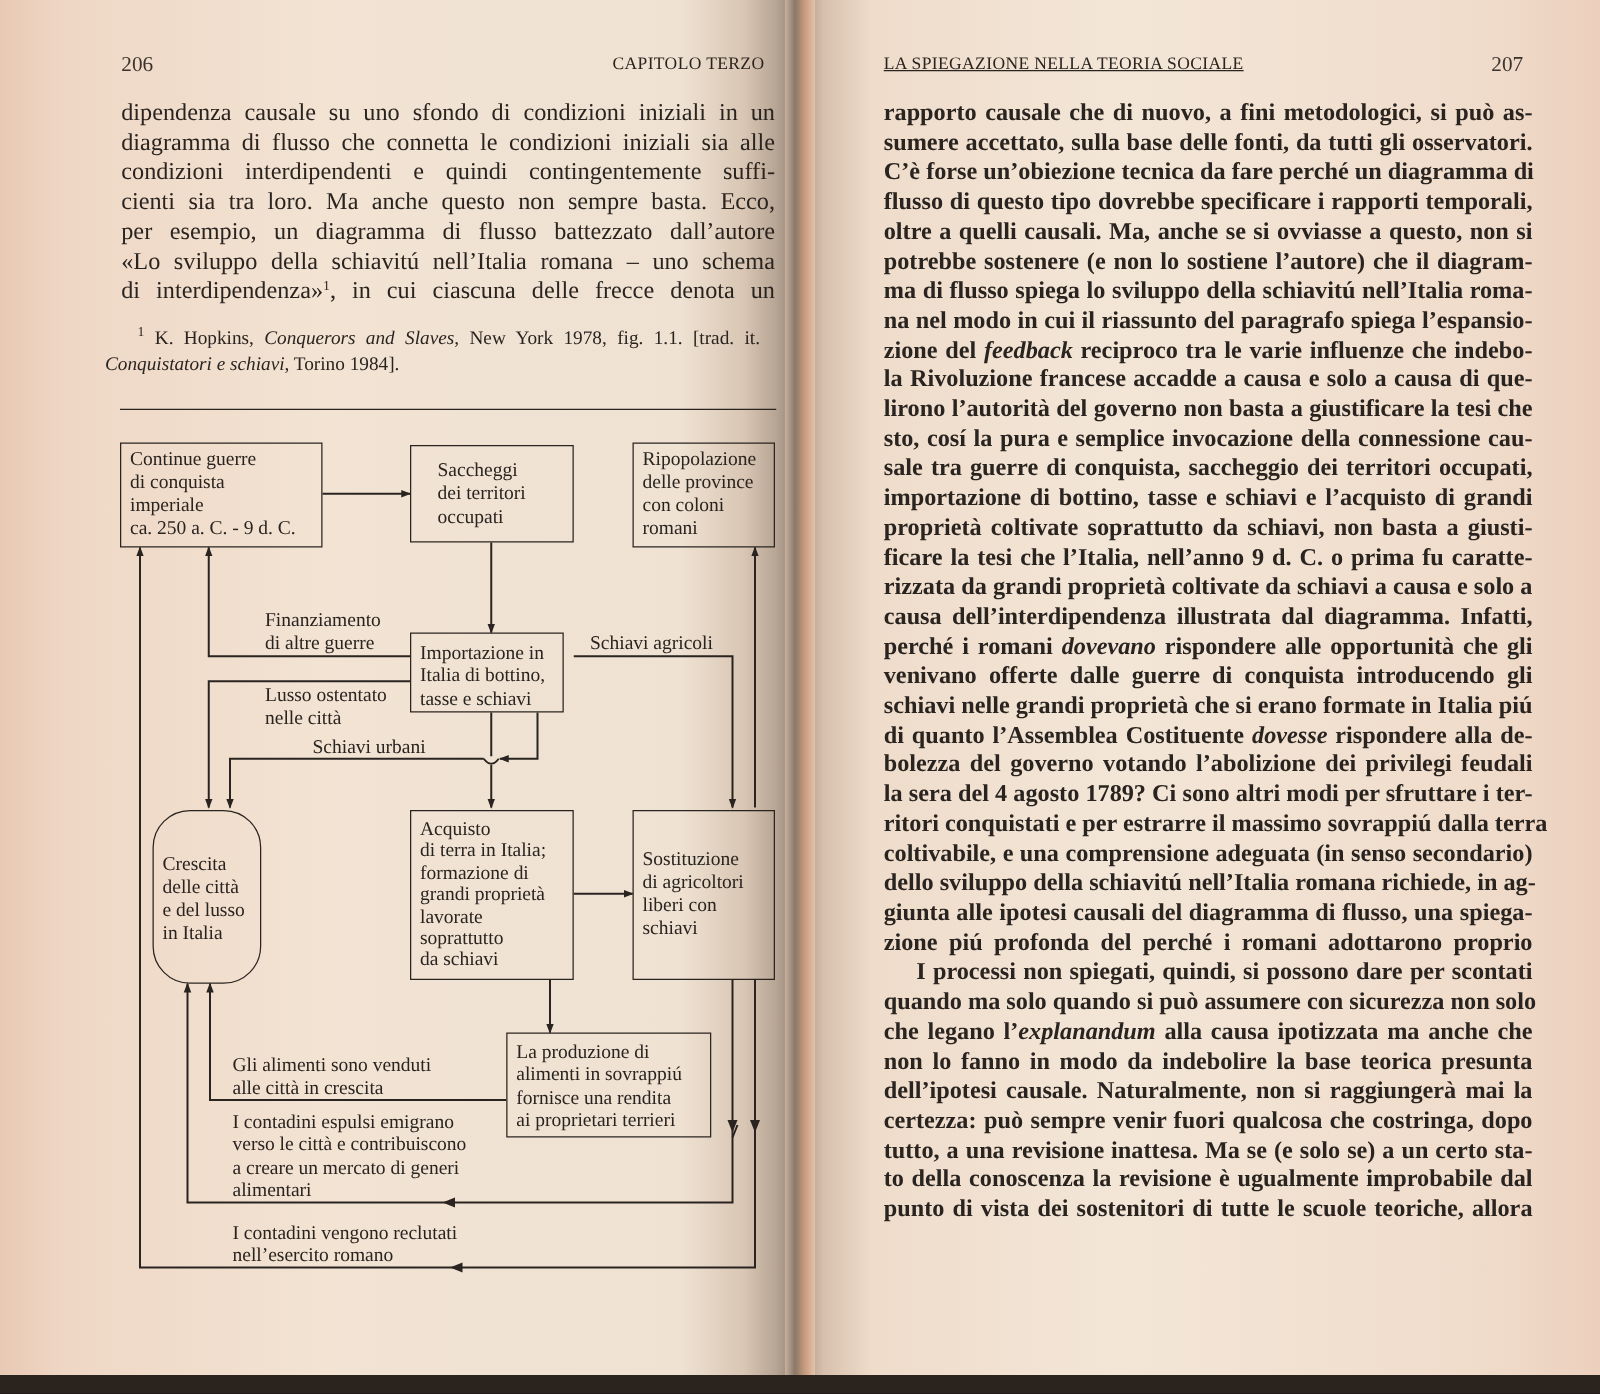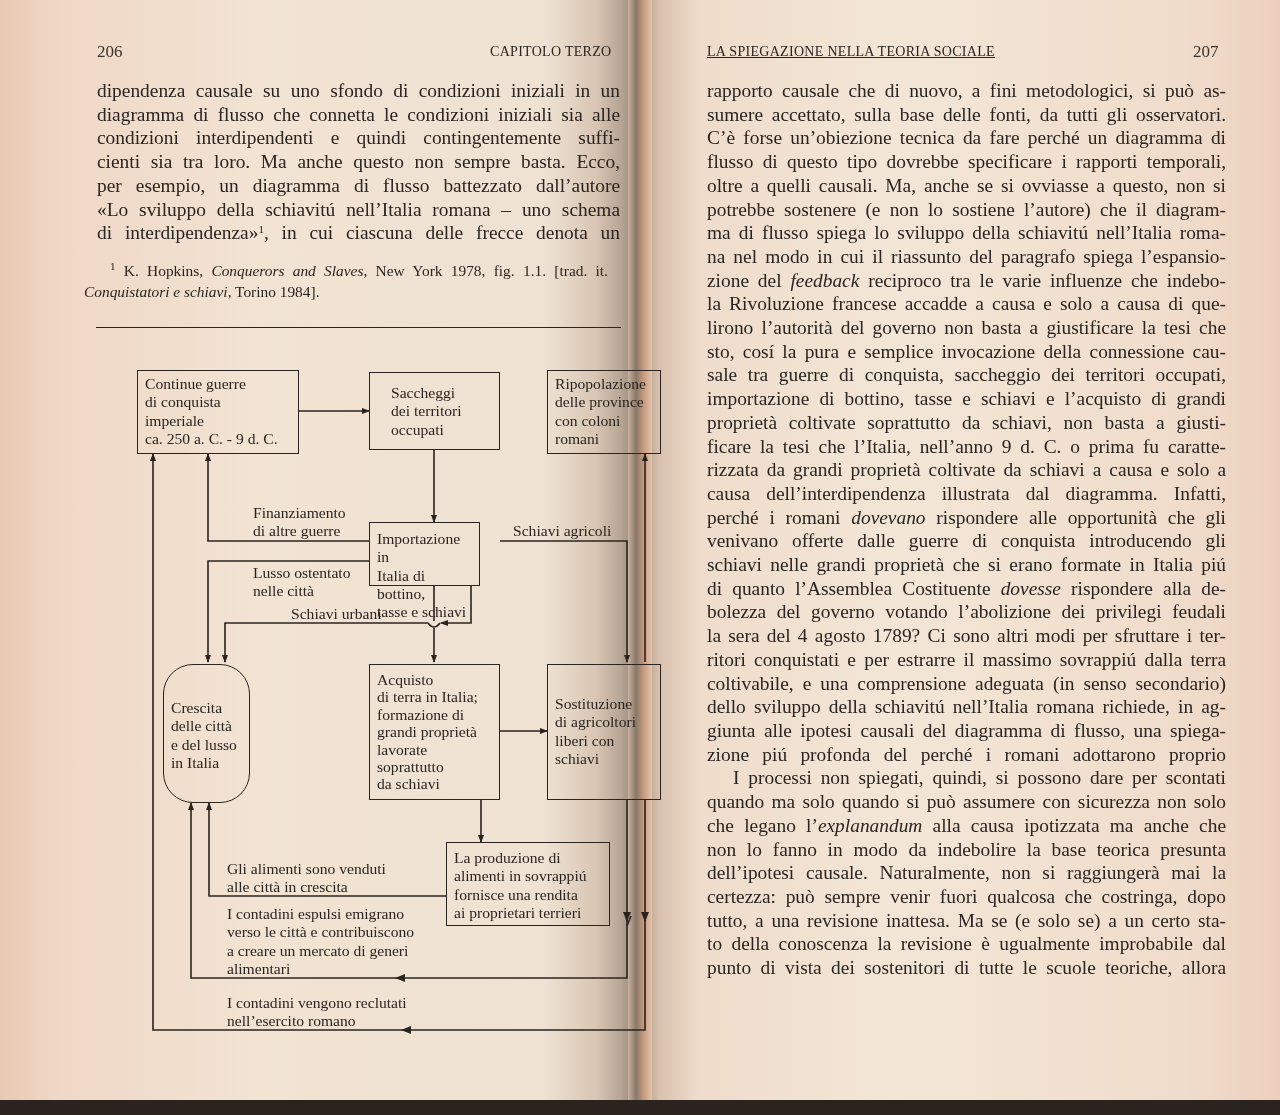--- a/index.html
+++ b/index.html
@@ -23,21 +23,21 @@
   .indent{padding-left:26px;}
   i{font-style:italic;}
   sup{font-size:11px;vertical-align:6px;line-height:0;}
 
   .footnote{position:absolute;left:100px;top:260px;width:508px;font-size:15.4px;line-height:21px;}
   .footnote .line{text-align-last:justify;}
   .footnote .line.last{text-align-last:left;}
   .rule{position:absolute;left:96px;top:327px;width:525px;height:0;border-top:1.5px solid #2a2420;}
 
   
-  .diagram{position:absolute;left:0;top:16px;width:640px;height:1030px;margin-left:41px;}
+  .diagram{position:absolute;left:0;top:0;width:640px;height:1030px;}
   .dbox{position:absolute;border:1.6px solid #2a2420;box-sizing:border-box;font-size:15.6px;line-height:18.3px;padding:4px 7px;background:transparent;}
   .dlabel{position:absolute;font-size:15.6px;line-height:18.3px;white-space:nowrap;}
   svg.lines{position:absolute;left:0;top:0;}
 </style>
 </head>
 <body>
 
 <div class="page page-left"></div>
 <div class="page page-right"></div>
 <div class="spine"></div>
@@ -126,21 +126,21 @@
     <div>Ripopolazione</div>
     <div>delle province</div>
     <div>con coloni</div>
     <div>romani</div>
   </div>
 
   <div class="dlabel" style="left:212px;top:488px;">
     <div>Finanziamento</div>
     <div>di altre guerre</div>
   </div>
-  <div class="dbox" style="left:328px;top:506px;width:111px;height:64px;padding-top:7px;">
+  <div class="dbox" style="left:328px;top:506px;width:123px;height:64px;padding-top:7px;">
     <div>Importazione in</div>
     <div>Italia di bottino,</div>
     <div>tasse e schiavi</div>
   </div>
   <div class="dlabel" style="left:472px;top:506px;">Schiavi agricoli</div>
   <div class="dlabel" style="left:212px;top:548px;">
     <div>Lusso ostentato</div>
     <div>nelle città</div>
   </div>
   <div class="dlabel" style="left:250px;top:589px;">Schiavi urbani</div>
@@ -185,21 +185,21 @@
   </div>
   <div class="dlabel" style="left:186px;top:978px;">
     <div>I contadini vengono reclutati</div>
     <div>nell’esercito romano</div>
   </div>
 </div>
 
 <div class="running-head" style="left:707px;text-decoration:underline;">LA SPIEGAZIONE NELLA TEORIA SOCIALE</div>
 <div class="pgnum" style="left:1193px;">207</div>
 
-<div class="body-text" style="left:707px;top:79px;width:519px;">
+<div class="body-text" style="left:707px;top:79px;width:519px;font-weight:bold;">
   <div>
     <span class="line">rapporto causale che di nuovo, a fini metodologici, si può as-</span>
     <span class="line">sumere accettato, sulla base delle fonti, da tutti gli osservatori.</span>
     <span class="line">C’è forse un’obiezione tecnica da fare perché un diagramma di</span>
     <span class="line">flusso di questo tipo dovrebbe specificare i rapporti temporali,</span>
     <span class="line">oltre a quelli causali. Ma, anche se si ovviasse a questo, non si</span>
     <span class="line">potrebbe sostenere (e non lo sostiene l’autore) che il diagram-</span>
     <span class="line">ma di flusso spiega lo sviluppo della schiavitú nell’Italia roma-</span>
     <span class="line">na nel modo in cui il riassunto del paragrafo spiega l’espansio-</span>
     <span class="line"><span>zione del </span><i>feedback</i><span> reciproco tra le varie influenze che indebo-</span></span>

